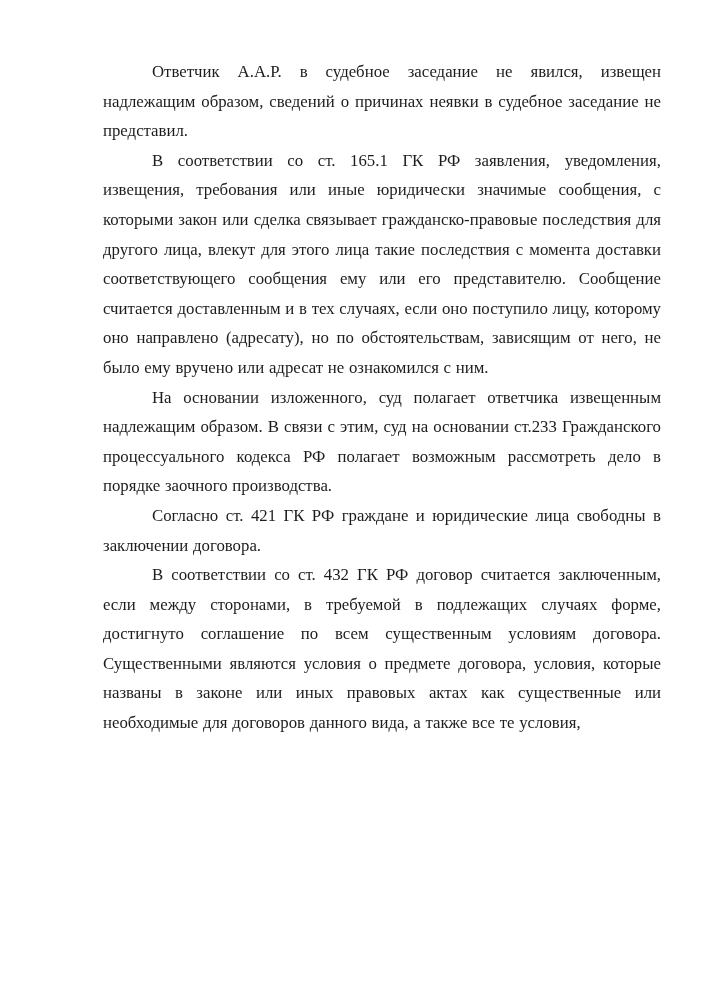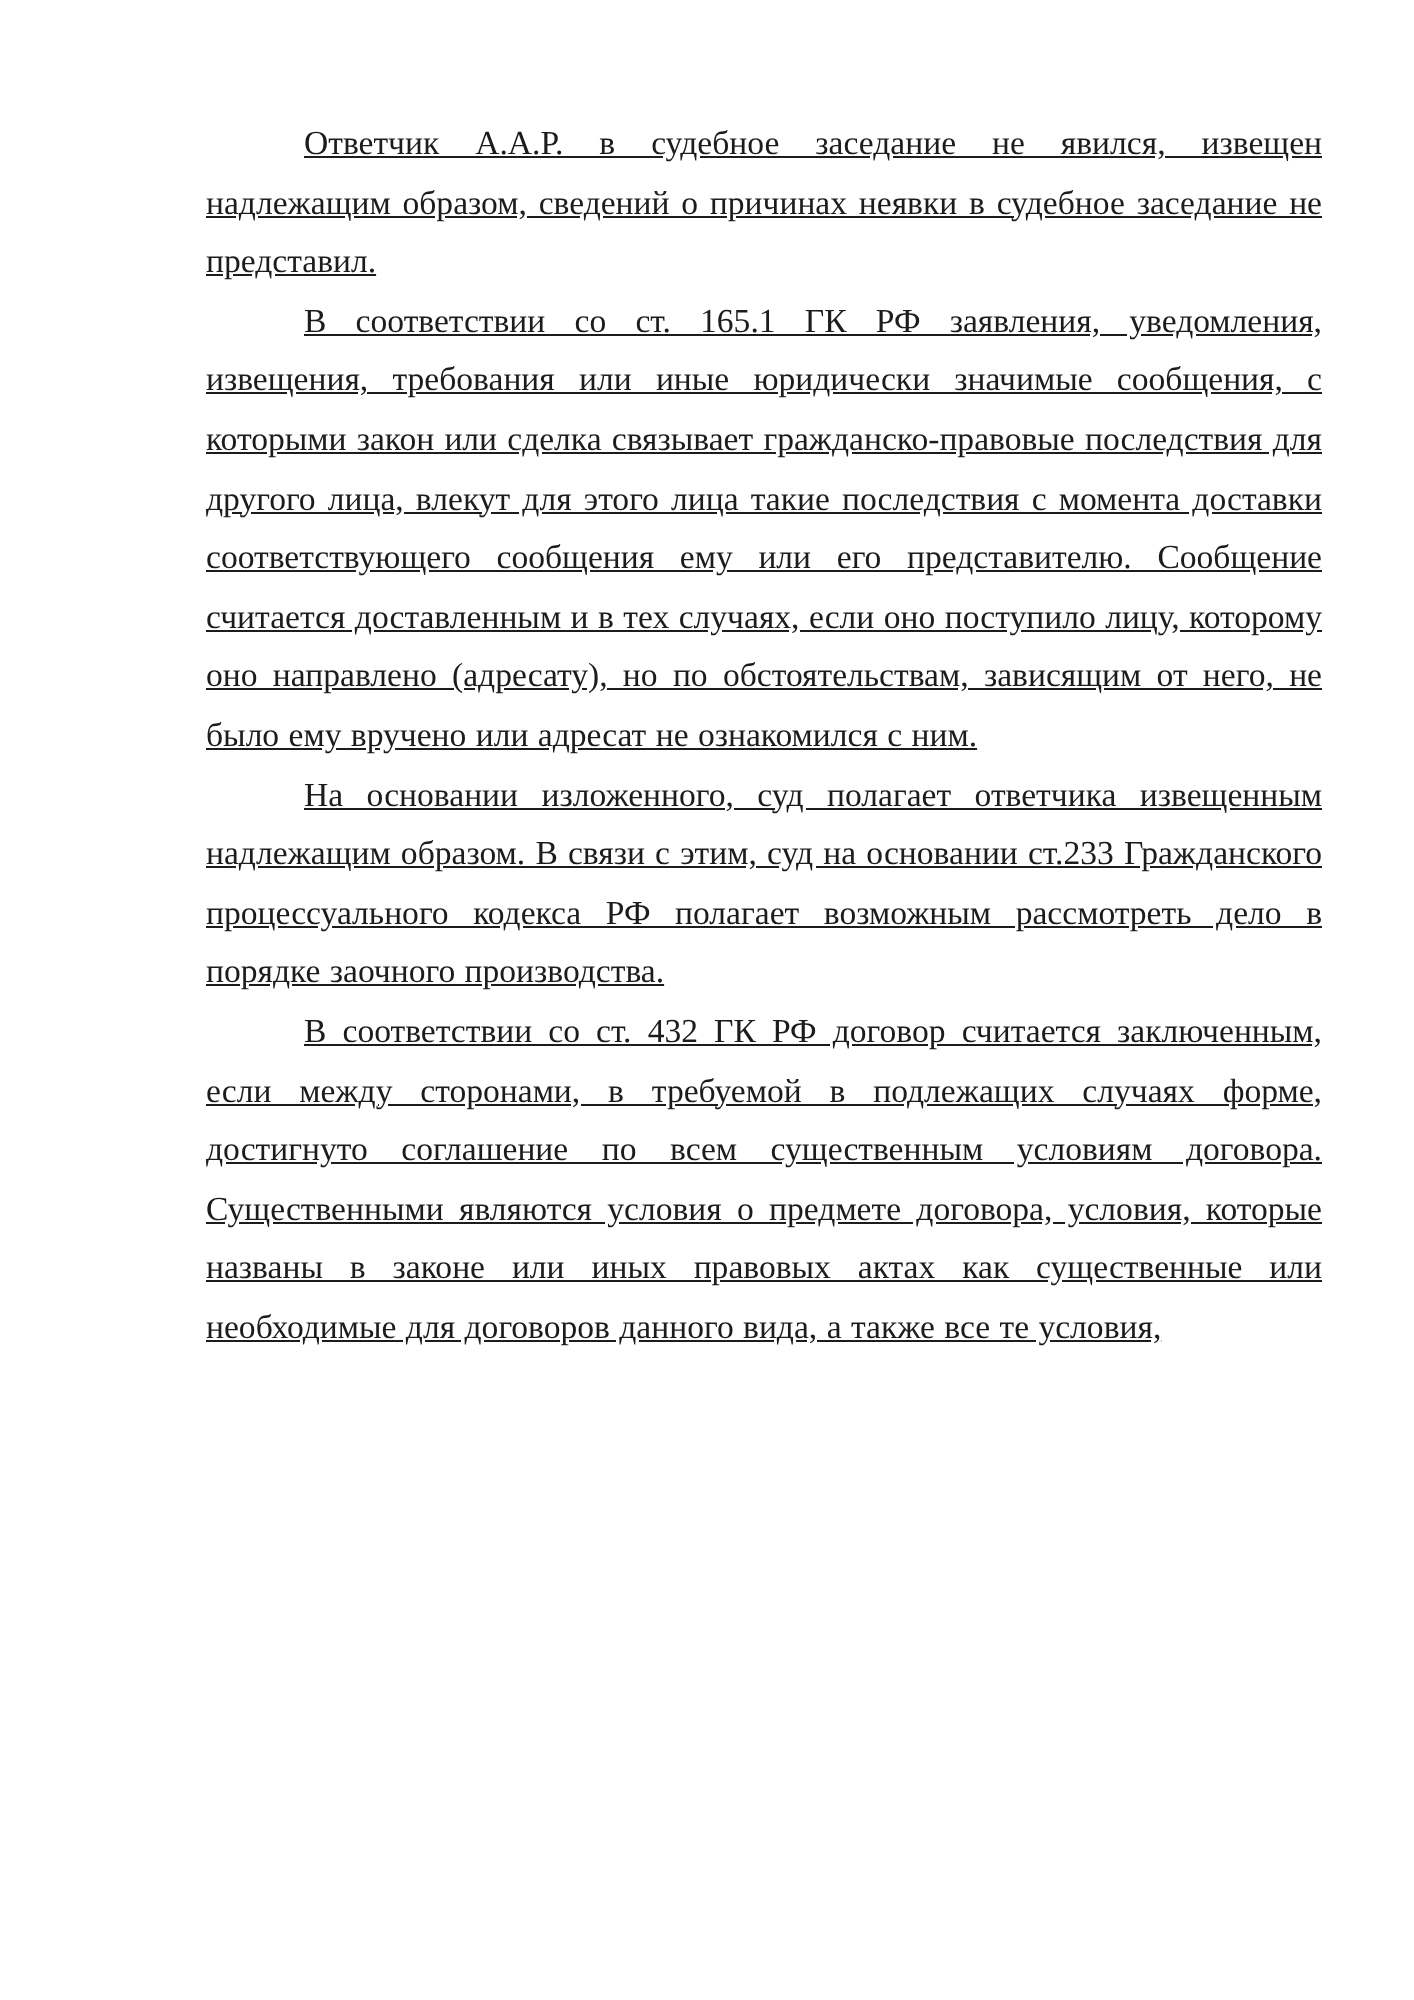--- a/index.html
+++ b/index.html
@@ -24,24 +24,24 @@
       font-family: "Liberation Serif", "DejaVu Serif", serif;
       font-size: 16.8px;
       line-height: 29.6px;
       color: #1c1c1c;
       text-align: justify;
       text-align-last: left;
       text-indent: 49px;
       hyphens: none;
       -webkit-hyphens: none;
       word-spacing: 0.5px;
-      text-decoration: underline;
     }
   </style>
 </head>
 <body>
 
 <div class="page">
   <p class="para">Ответчик А.А.Р. в судебное заседание не явился, извещен надлежащим образом, сведений о причинах неявки в судебное заседание не представил.</p>
   <p class="para">В соответствии со ст. 165.1 ГК РФ заявления, уведомления, извещения, требования или иные юридически значимые сообщения, с которыми закон или сделка связывает гражданско-правовые последствия для другого лица, влекут для этого лица такие последствия с момента доставки соответствующего сообщения ему или его представителю. Сообщение считается доставленным и в тех случаях, если оно поступило лицу, которому оно направлено (адресату), но по обстоятельствам, зависящим от него, не было ему вручено или адресат не ознакомился с ним.</p>
   <p class="para">На основании изложенного, суд полагает ответчика извещенным надлежащим образом. В связи с этим, суд на основании ст.233 Гражданского процессуального кодекса РФ полагает возможным рассмотреть дело в порядке заочного производства.</p>
+  <p class="para">Согласно ст. 421 ГК РФ граждане и юридические лица свободны в заключении договора.</p>
   <p class="para">В соответствии со ст. 432 ГК РФ договор считается заключенным, если между сторонами, в требуемой в подлежащих случаях форме, достигнуто соглашение по всем существенным условиям договора. Существенными являются условия о предмете договора, условия, которые названы в законе или иных правовых актах как существенные или необходимые для договоров данного вида, а также все те условия,</p>
 </div>
 
 </body></html>

